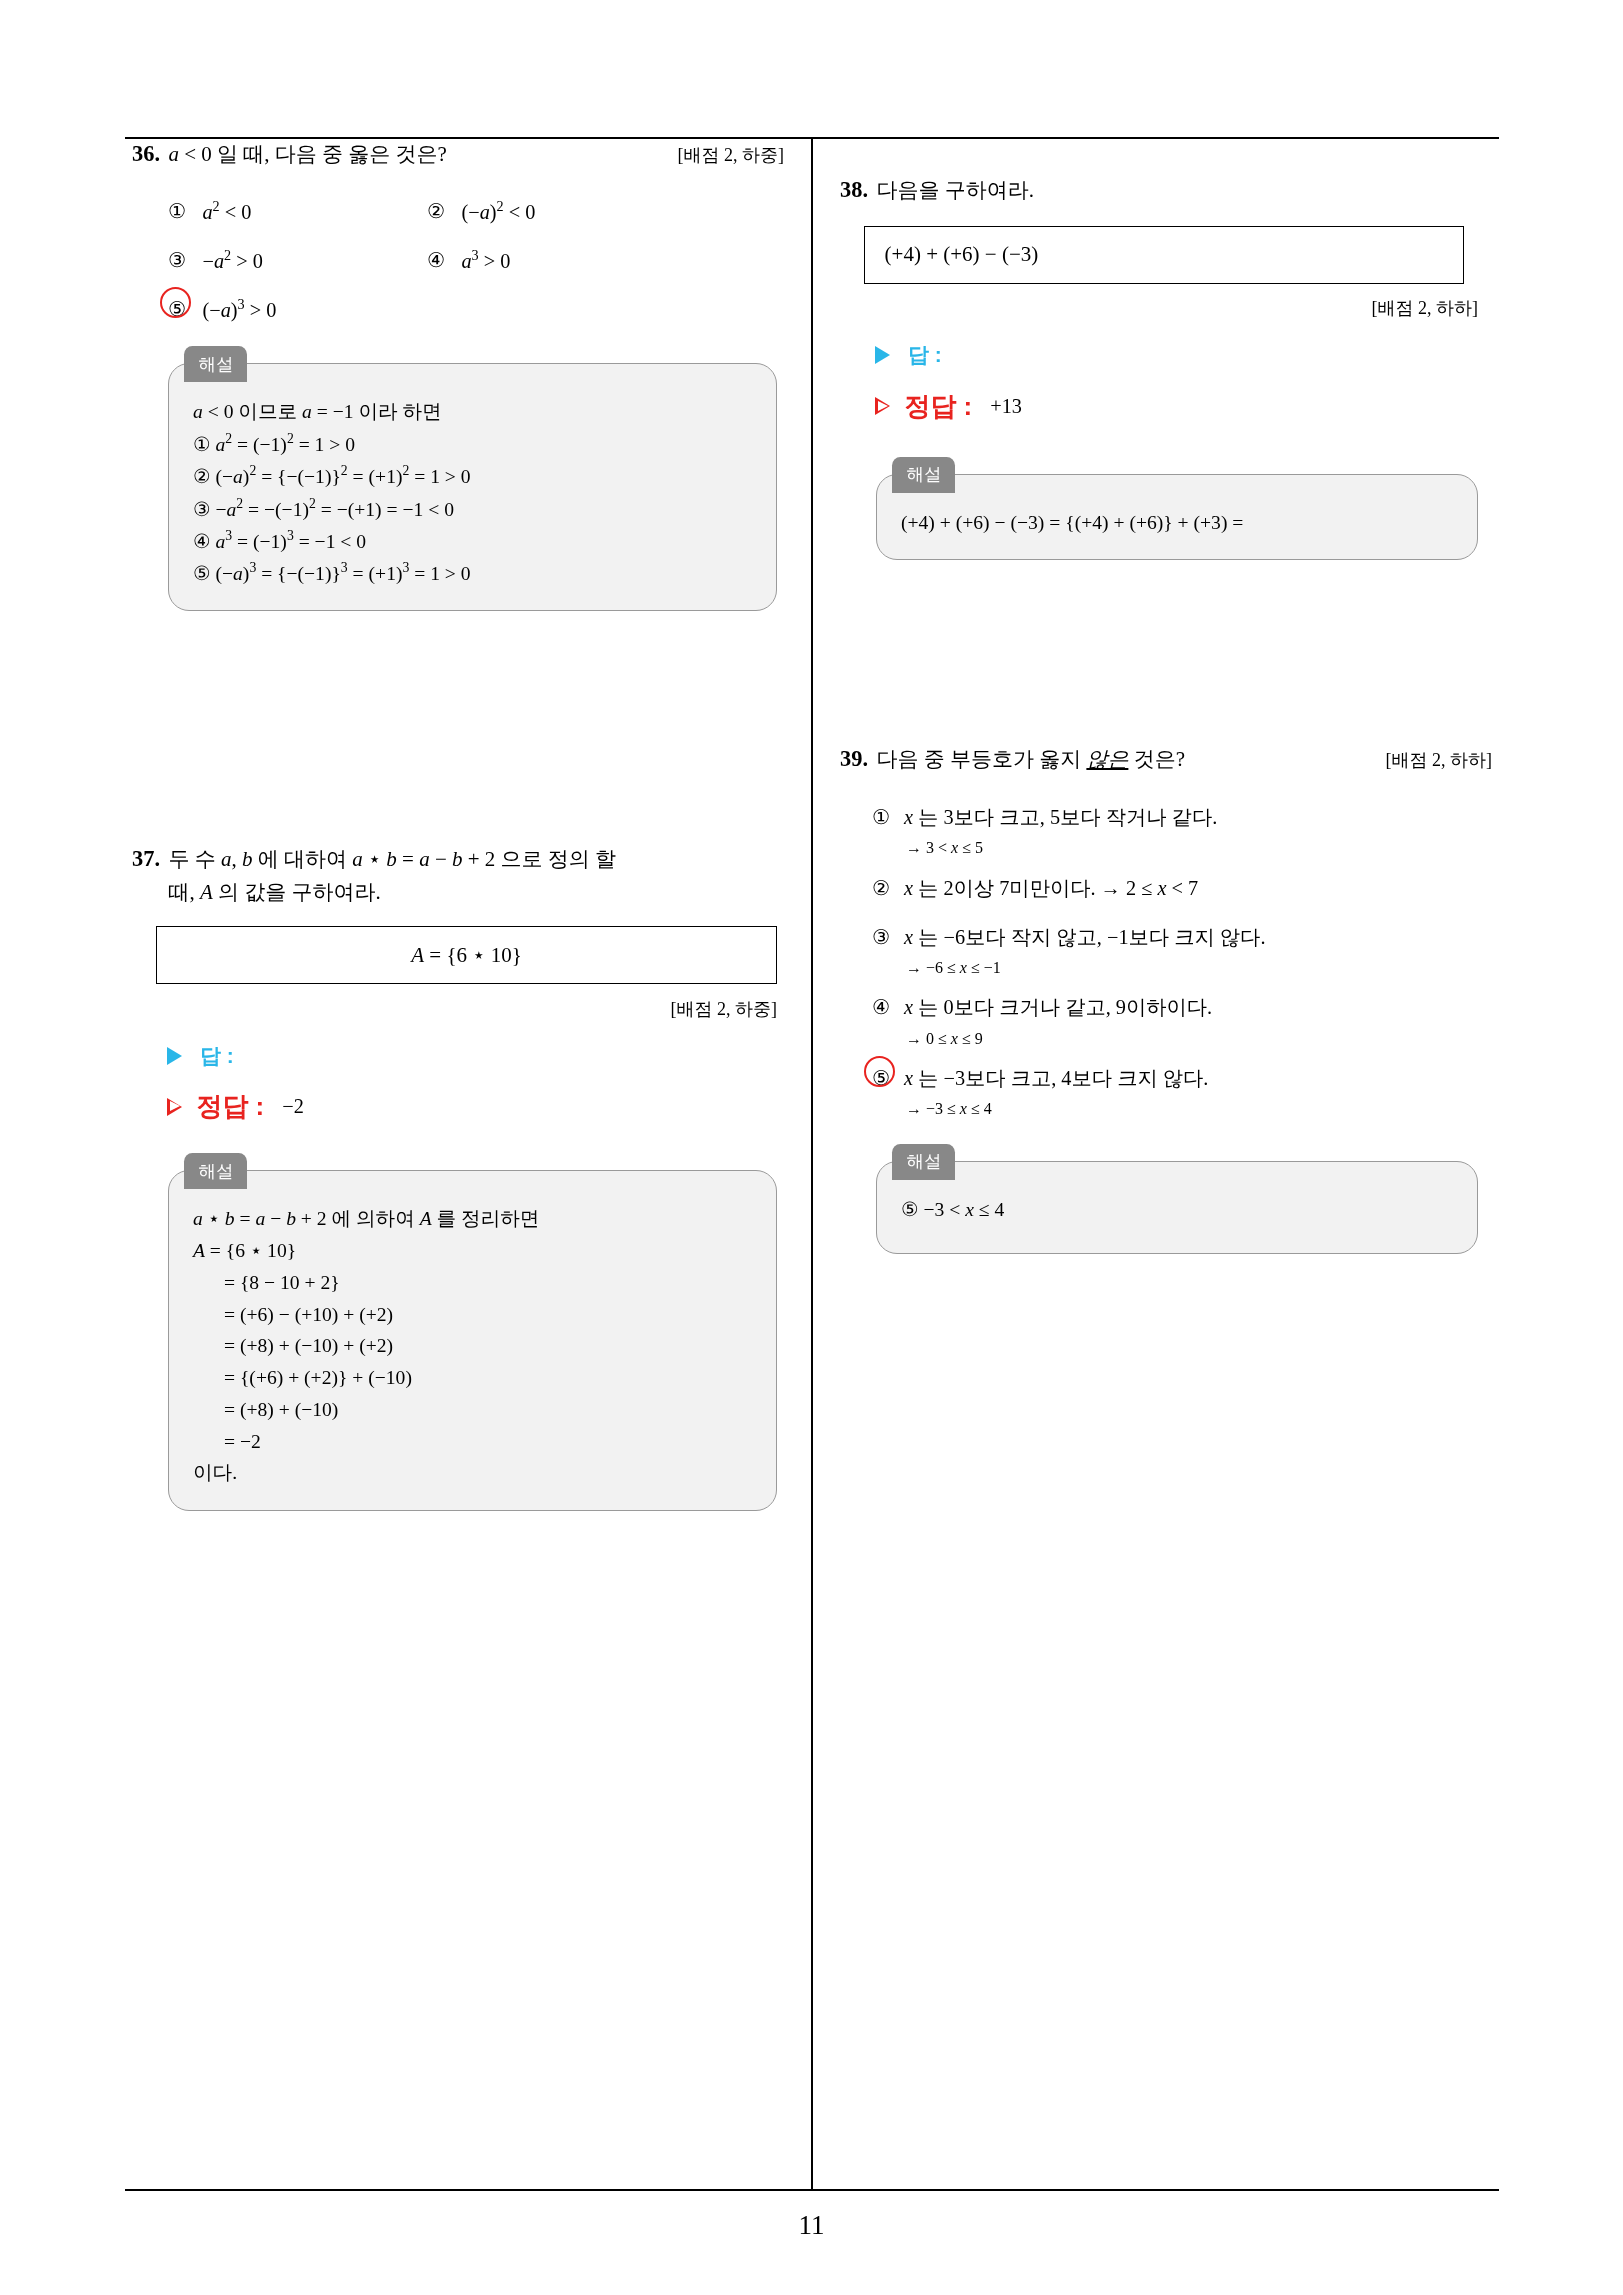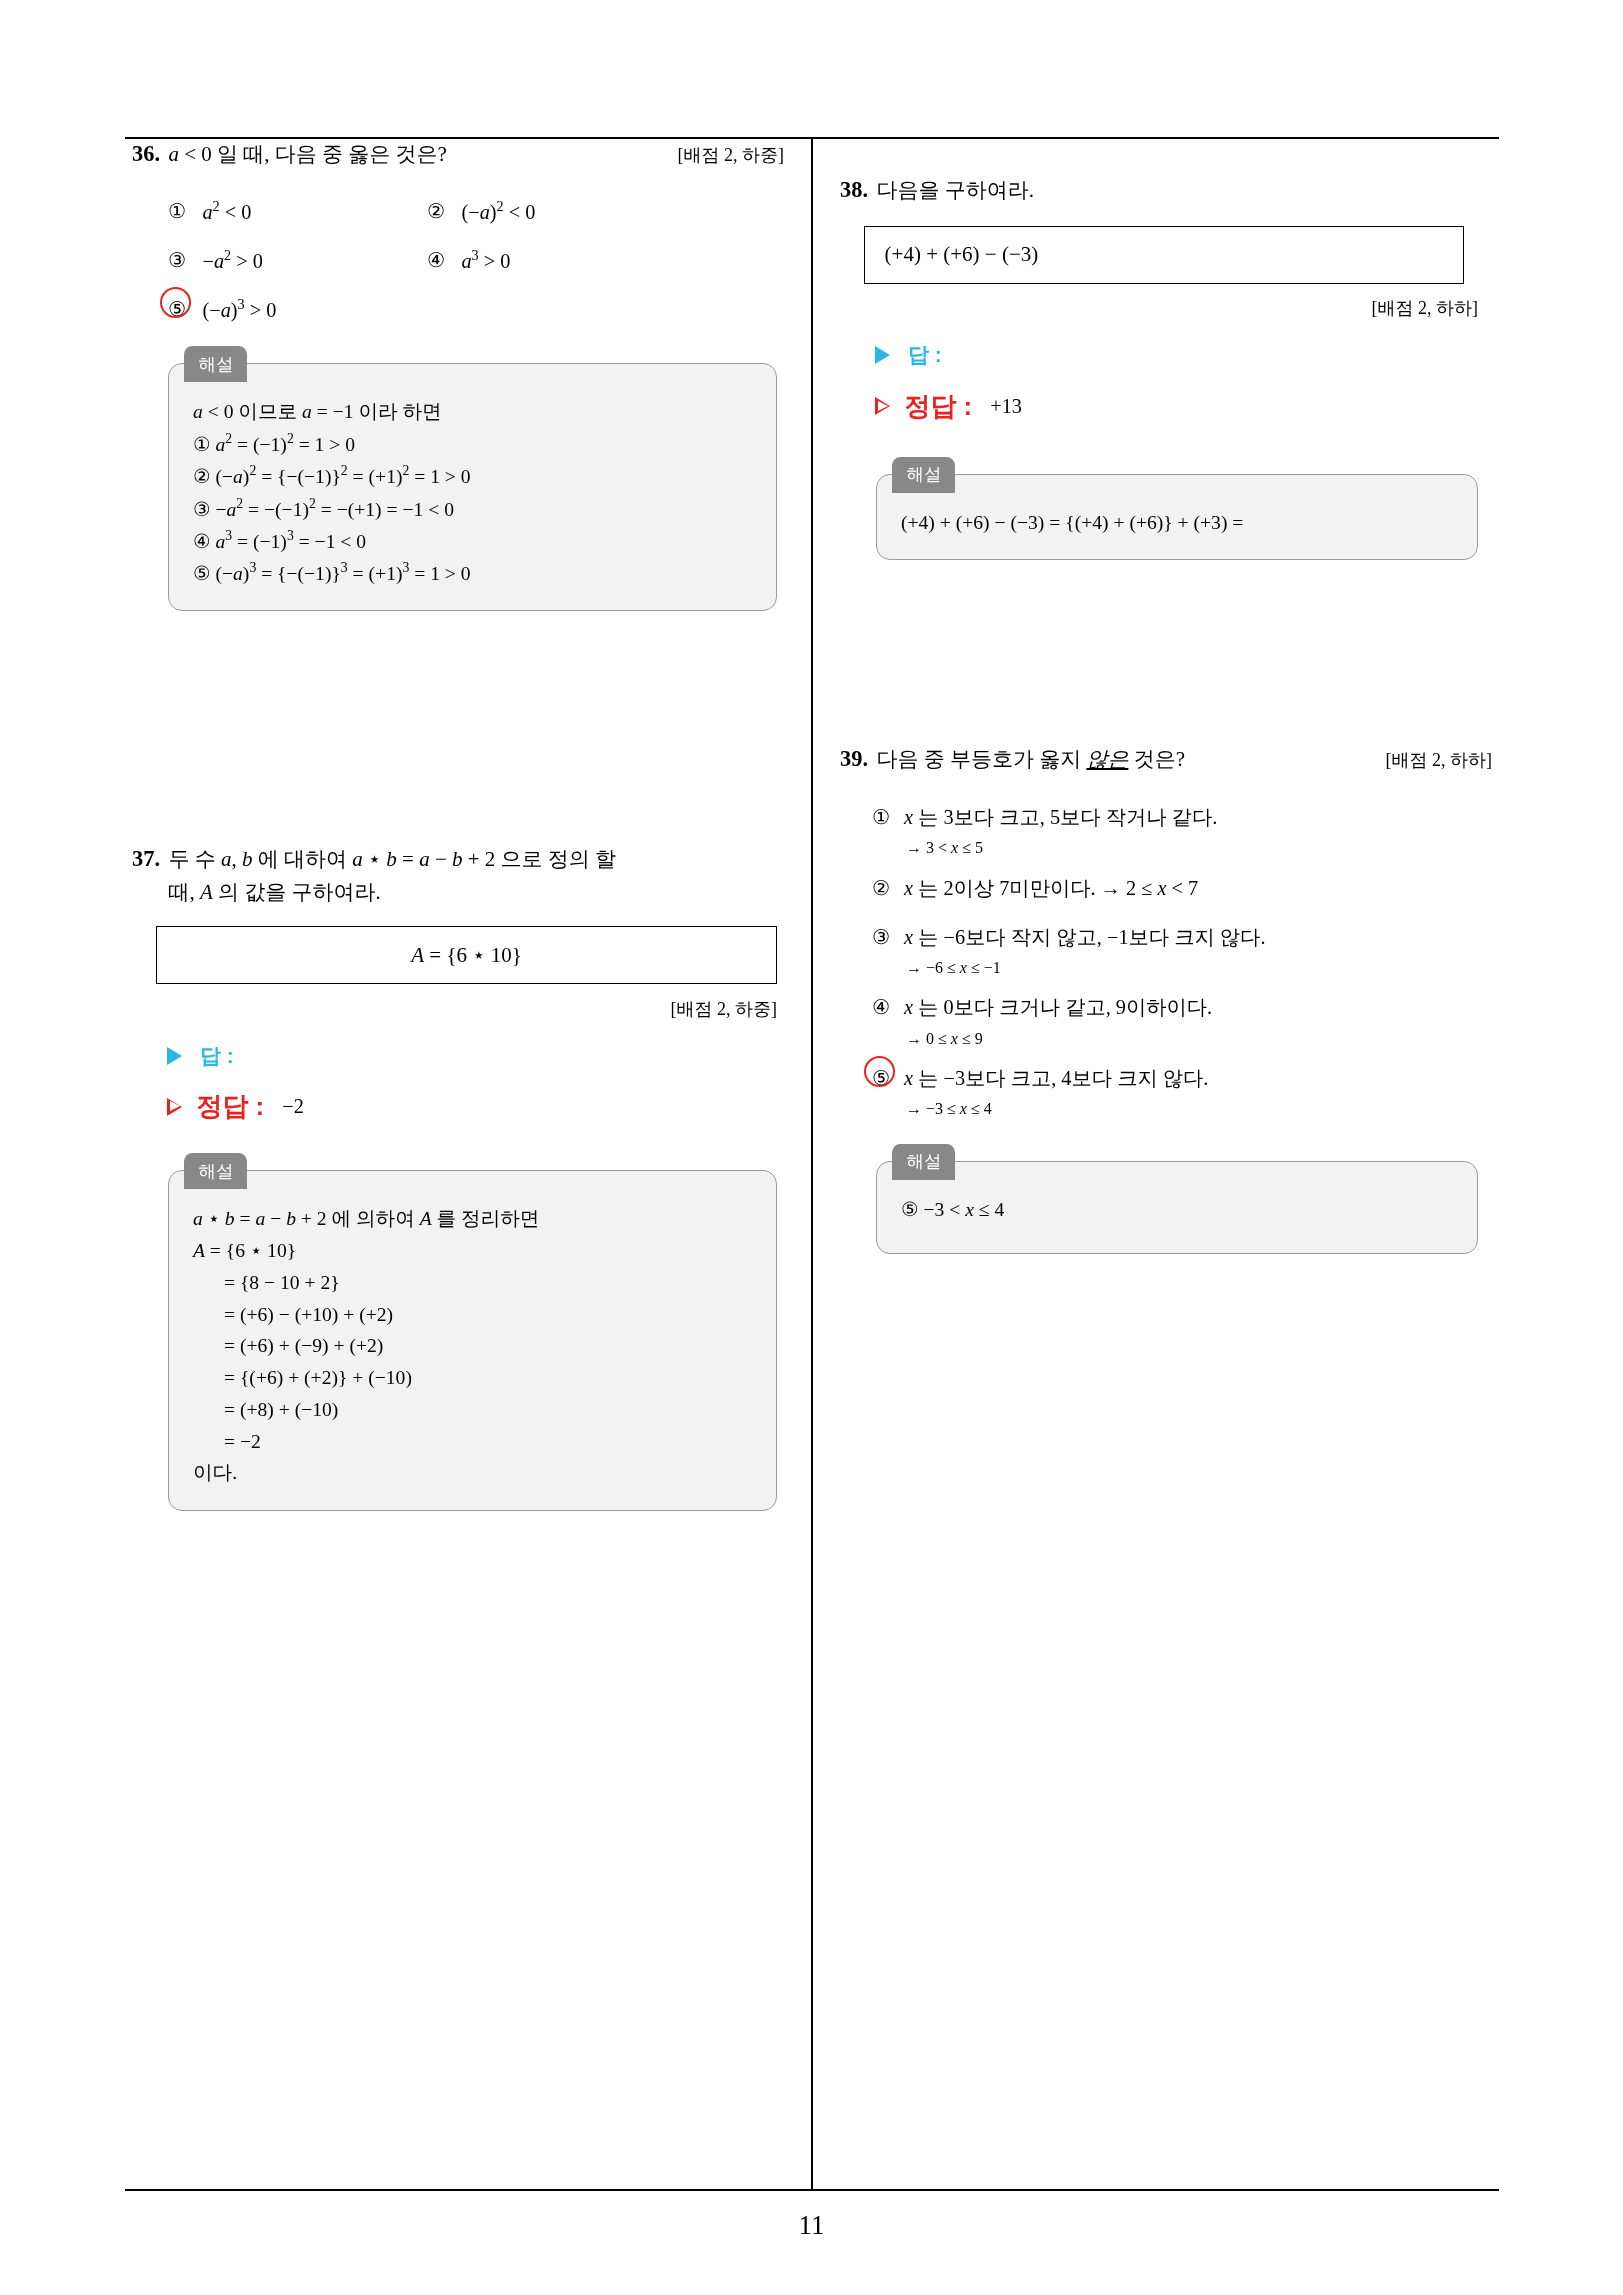--- a/index.html
+++ b/index.html
@@ -182,21 +182,21 @@
   }
   .ansval {
     margin-left: 18px;
     font-size: 20.3px;
   }
 
   .explain {
     position: relative;
     margin: 38px 7px 0 36px;
     border: 1.4px solid #9a9a9a;
-    border-radius: 14px;
+    border-radius: 21px;
     background: #f2f2f2;
     padding: 32px 24px 21px 24px;
     box-sizing: border-box;
     font-size: 19.6px;
     line-height: 1.62;
   }
   .explain-tab {
     position: absolute;
     left: 15.4px;
     top: -18px;
@@ -317,21 +317,21 @@
           <span class="lbl-red">정답 :</span>
           <span class="ansval">−2</span>
         </div>
 
         <div class="explain" style="margin-top:46px;">
           <span class="explain-tab">해설</span>
           <div class="exline"><i class="m">a</i> ⋆ <i class="m">b</i> = <i class="m">a</i> − <i class="m">b</i> + 2 에 의하여 <i class="m">A</i> 를 정리하면</div>
           <div class="exline"><i class="m">A</i> = {6 ⋆ 10}</div>
           <div class="exline indent1">= {8 − 10 + 2}</div>
           <div class="exline indent1">= (+6) − (+10) + (+2)</div>
-          <div class="exline indent1">= (+6) + (−9) + (+2)</div>
+          <div class="exline indent1">= (+8) + (−10) + (+2)</div>
           <div class="exline indent1">= {(+6) + (+2)} + (−10)</div>
           <div class="exline indent1">= (+8) + (−10)</div>
           <div class="exline indent1">= −2</div>
           <div class="exline">이다.</div>
         </div>
       </div>
     </div>
 
     <div class="col col-right">
 

